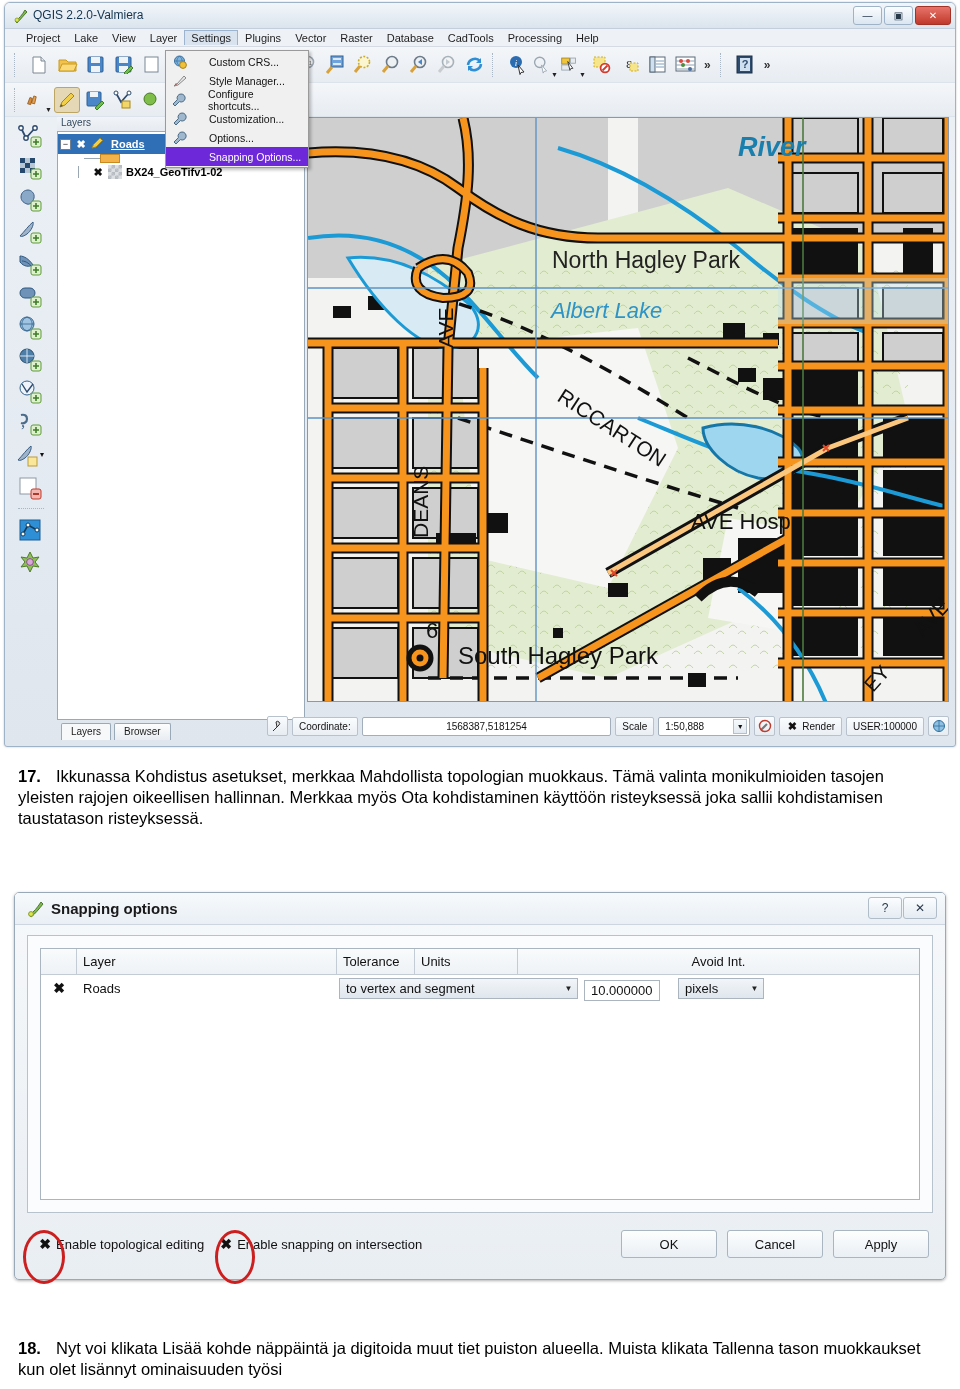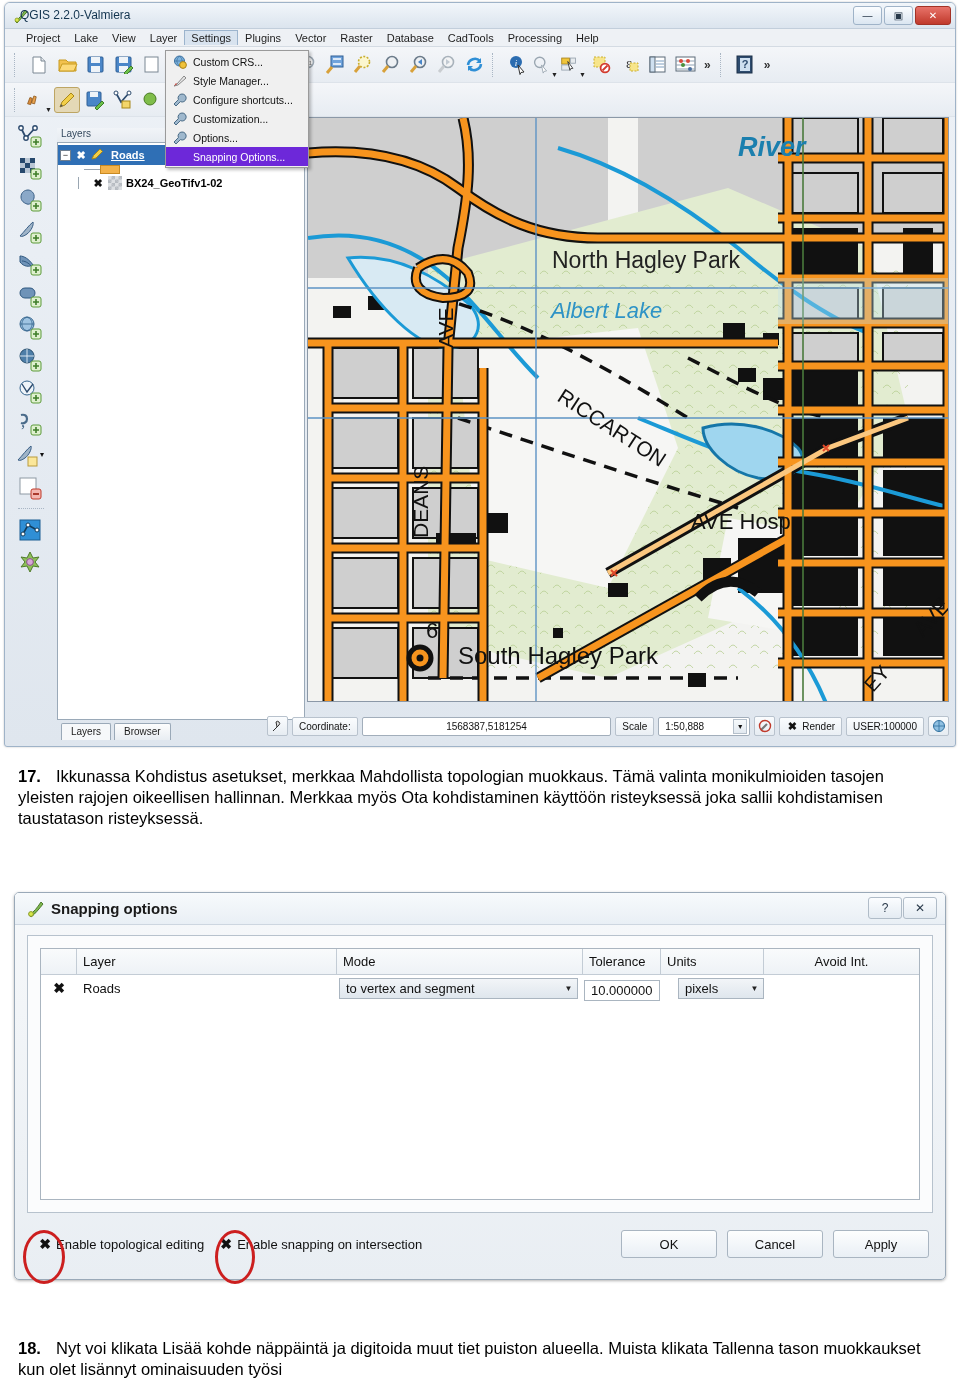--- a/index.html
+++ b/index.html
@@ -20,21 +20,21 @@
   .titlebar{
     height:26px; position:relative;
     background:linear-gradient(#f2f6fa,#dbe4ee);
     border-radius:5px 5px 0 0;
     border-bottom:1px solid #c2cedb;
   }
   .titlebar .tb-icon{
     position:absolute; left:8px; top:5px; width:16px; height:16px;
   }
   .titlebar .tb-title{
-    position:absolute; left:15px; top:5px; font-size:12px; color:#13344f;
+    position:absolute; left:28px; top:5px; font-size:12px; color:#13344f;
   }
   .winbtns{ position:absolute; right:4px; top:3px; display:flex; gap:2px; }
   .winbtn{
     width:29px; height:19px; border:1px solid #9fb3c8; border-radius:3px;
     background:linear-gradient(#fbfdff,#dbe6f1);
     display:flex; align-items:center; justify-content:center;
     font-size:10px; color:#28394a;
   }
   .winbtn.close{ background:linear-gradient(#e8736a,#c0392b); border-color:#a33226; color:#fff; width:36px;}
 
@@ -65,21 +65,21 @@
   .workspace{ position:absolute; left:0; top:114px; right:0; bottom:0; }
   .lefttools{
     position:absolute; left:6px; top:0; width:40px; bottom:38px;
     display:flex; flex-direction:column; align-items:center; gap:3px; padding-top:4px;
   }
   .ltool{ width:32px; height:29px; display:flex; align-items:center; justify-content:center; }
   .ltool-sep{ width:26px; border-top:1px dotted #a9b6c4; margin:3px 0;}
 
   .layerpanel{
     position:absolute; left:52px; top:0; width:248px; bottom:6px;
-    display:flex; flex-direction:column;margin-top:11px;
+    display:flex; flex-direction:column;
   }
   .lp-title{ height:14px; font-size:10px; color:#34495e; padding-left:4px;
      background:linear-gradient(#f1f4f8,#e6ebf1); }
   .lp-body{ flex:1; background:#fff; border:1px solid #9aa9b8; overflow:hidden; position:relative;}
   .lp-tabs{ height:20px; display:flex; gap:3px; padding-top:3px; padding-left:4px;}
   .lp-tab{ font-size:10px; padding:2px 9px; border:1px solid #9aa9b8; border-bottom:none;
      background:linear-gradient(#fdfdfd,#e8edf2); border-radius:2px 2px 0 0; color:#1b1b1b;}
   .lp-tab.sel{ background:#f6f8fa; }
 
   .layerrow{ display:flex; align-items:center; gap:4px; font-size:11px; padding:2px 2px; }
@@ -116,21 +116,21 @@
      display:flex; align-items:center; justify-content:space-between; padding:0 2px 0 6px; border-radius:2px;}
   .sb-combo .arrow{ width:14px; height:15px; background:linear-gradient(#f7fafc,#e2e9f0);
      border:1px solid #b4bfca; display:flex; align-items:center; justify-content:center; font-size:7px;}
 
   
   .dropdown{
     position:absolute; left:160px; top:47px; width:144px;
     background:#f0f0f0; border:1px solid #9a9a9a; z-index:40;
     box-shadow:2px 2px 3px rgba(0,0,0,.25); padding:1px 0;
   }
-  .dd-item{ display:flex; align-items:center; gap:6px; height:19px; padding:0 6px;
+  .dd-item{ display:flex; align-items:center; gap:22px; height:19px; padding:0 6px;
      font-size:10.5px; color:#111;}
   .dd-item.hl{ background:#6d28d9; color:#fff; }
   .dd-ico{ width:15px; height:15px; display:flex; align-items:center; justify-content:center;}
 
   
   .caption{
     position:absolute; left:18px; width:926px;
     font-family:"Liberation Sans", sans-serif;
     font-size:16.5px; color:#000; line-height:1.28;
   }
@@ -850,21 +850,20 @@
       <div class="sd-btn">?</div>
       <div class="sd-btn">✕</div>
     </div>
   </div>
 
   <div class="sd-inner">
     <div class="tbl">
       <div class="thead">
         <div class="th center" style="width:36px;"></div>
         <div class="th" style="width:260px;">Layer</div>
-        <div class="th" style="width:246px;">Mode</div>
         <div class="th" style="width:78px;">Tolerance</div>
         <div class="th" style="width:103px;">Units</div>
         <div class="th center" style="flex:1;border-right:none;">Avoid Int.</div>
       </div>
       <div class="trow">
         <div class="td" style="width:36px;justify-content:center;padding-left:0;">
           <span class="chk" style="font-size:14px;">✖</span>
         </div>
         <div class="td" style="width:260px;">Roads</div>
         <div class="td" style="width:246px;padding-left:2px;">

